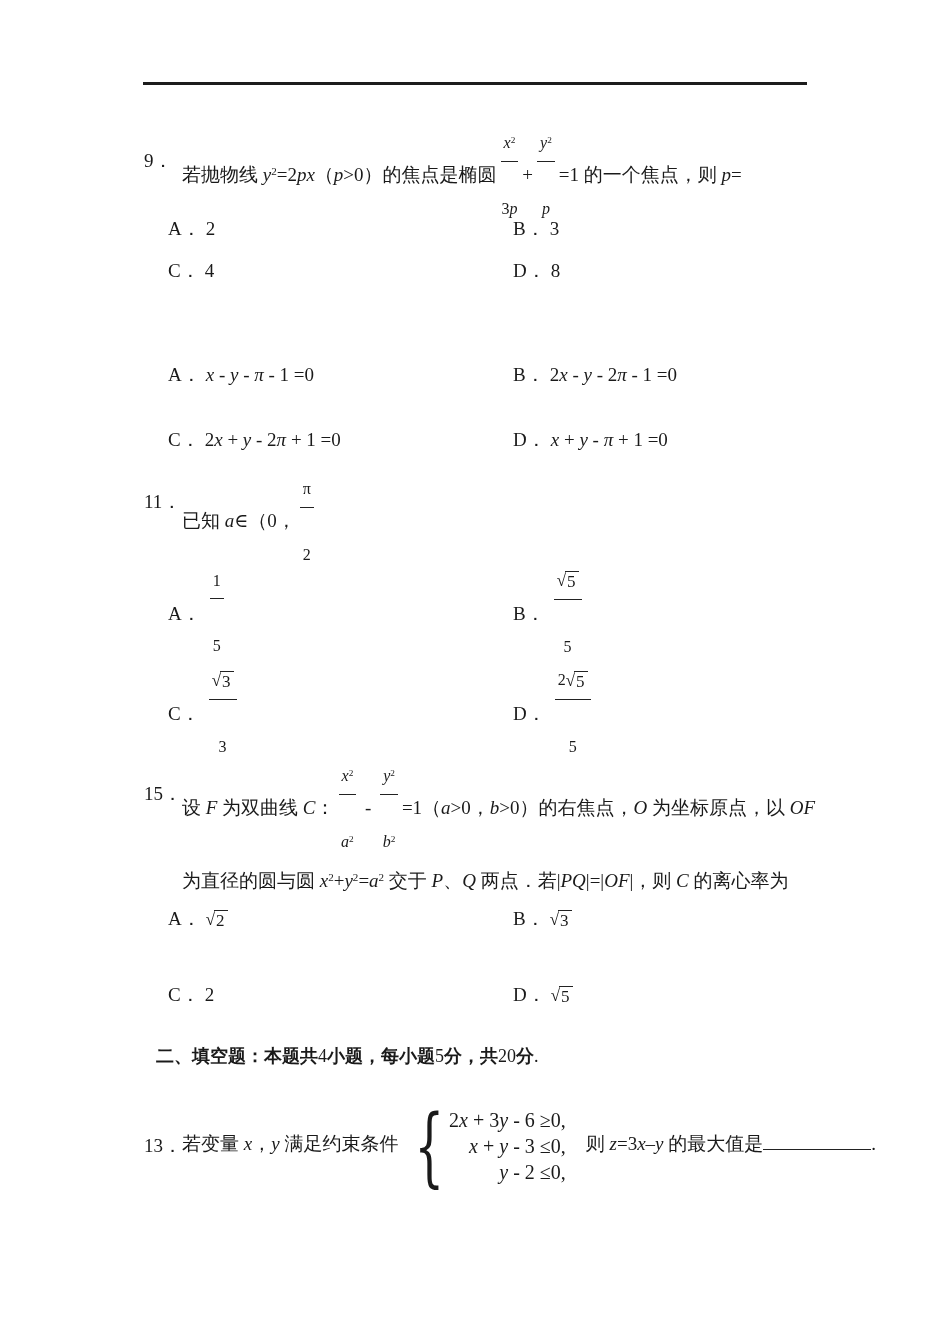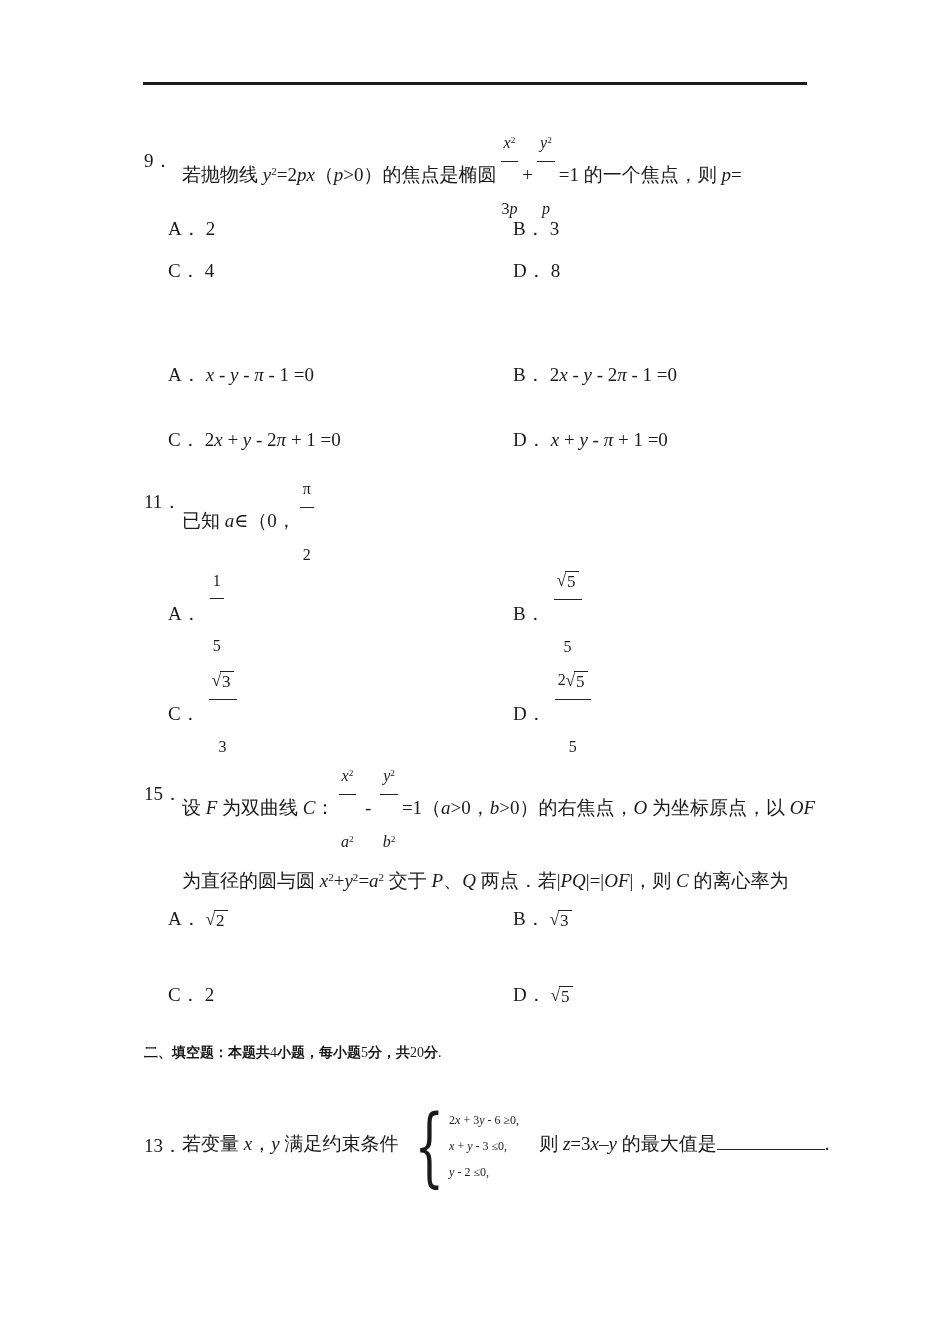--- a/index.html
+++ b/index.html
@@ -14,37 +14,37 @@
   #q10 .q-content,#q10 .q-num{line-height:30px;}
   #q11 .q-content,#q11 .q-num{line-height:46px;}
   #q12 .q-content,#q12 .q-num{line-height:56px;}
   #q13{align-items:center;}
   #q13 .q-content{line-height:26px;}
   .opt-row{position:absolute;left:168px;display:flex;align-items:center;white-space:nowrap;}
   .opt{display:flex;align-items:center;min-height:26px;line-height:26px;}
   .opt:first-child{width:345px;}
   .opt-label{margin-right:5px;}
   .opt-row.tall .opt{min-height:52px;}
-  .section-head{position:absolute;left:144px;top:1044px;font-size:14px;white-space:nowrap;}
+  .section-head{position:absolute;left:156px;top:1044px;font-size:18px;white-space:nowrap;}
   .it{font-style:italic;}
   .sup{font-size:.58em;vertical-align:.55em;line-height:0;}
   .hei{font-family:"Liberation Sans","DejaVu Sans",sans-serif;font-weight:700;}
   .frac{display:inline-block;vertical-align:middle;text-align:center;
         font-size:16px;line-height:1.3;margin:0 4px;}
   .frac-num{display:block;border-bottom:1.4px solid #222;padding:0 3px 7px;}
   .frac-den{display:block;padding-top:1px;margin-top:36px;}
   .sqrt{display:inline-flex;align-items:flex-start;vertical-align:middle;
         font-size:17px;line-height:1.2;}
   .rsign{margin-right:-1px;}
   .rad{border-top:1.4px solid #222;padding:0 3px 0 2px;}
   .cases{display:inline-flex;align-items:center;vertical-align:middle;margin-left:4px;}
   .cases-brace{font-size:86px;line-height:80px;font-weight:400;
         transform:scaleX(.55);margin-right:-8px;font-family:"DejaVu Serif",serif;}
   .cases-rows{display:inline-flex;flex-direction:column;text-align:left;}
-  .cases-row{font-size:12px;line-height:26px;white-space:nowrap;}
+  .cases-row{font-size:20px;line-height:26px;white-space:nowrap;text-align:right;}
   .blank{display:inline-block;border-bottom:1.4px solid #222;height:1em;vertical-align:baseline;}
   .spacer{display:inline-block;}
 </style>
 </head>
 <body>
 
 <div class="page">
 
   <div class="rule"></div>
 

